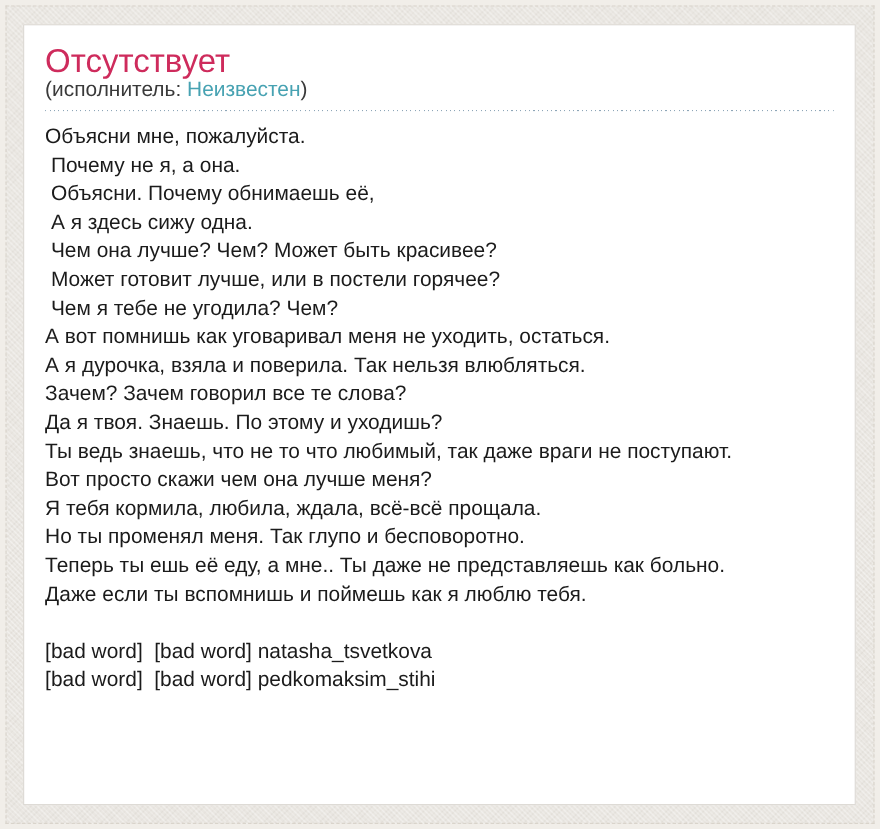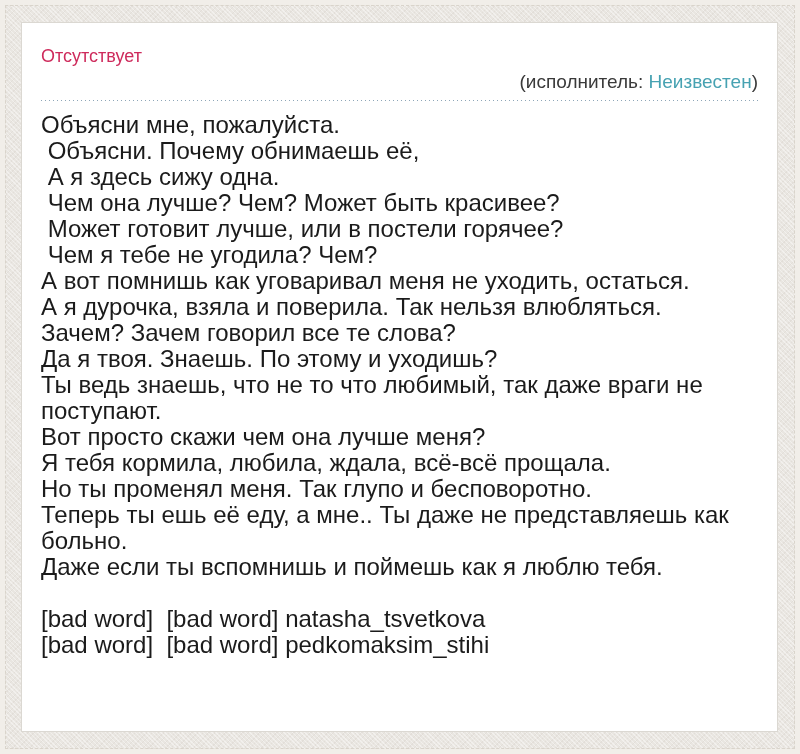--- a/index.html
+++ b/index.html
@@ -27,45 +27,44 @@
     top: 22px;
     width: 757px;
     height: 710px;
     box-sizing: border-box;
     background: #ffffff;
     border: 1px solid #dbd8d2;
     padding: 12px 19px 0 19px;
   }
   h1.page-title {
     margin: 6px 0 0 0;
-    font-size: 18px;
+    font-size: 30px;
     line-height: 30px;
     font-weight: normal;
     color: #ce2b5c;
   }
   .artist-line {
     font-size: 19px;
     line-height: 22px;
     color: #3a3a3a;
     padding-bottom: 4px;
-    text-align: right;
   }
   .artist-link {
     color: #47a2b2;
     text-decoration: none;
     cursor: pointer;
   }
   .header-separator {
     height: 1px;
     margin-top: 3px;
     background: repeating-linear-gradient(to right, #8ea6b8 0 1px, rgba(0,0,0,0) 1px 4px);
   }
   .lyrics-block {
     margin-top: 11px;
-    font-size: 24px;
+    font-size: 19px;
     color: #1b1b1b;
   }
   .lyric-line {
     line-height: 26px;
     min-height: 26px;
     white-space: pre-wrap;
   }
 </style>
 </head>
 <body>
@@ -74,20 +73,21 @@
 
 <div class="content-card">
   <h1 class="page-title">Отсутствует</h1>
 
   <div class="artist-line"><span>(исполнитель: </span><a class="artist-link">Неизвестен</a><span>)</span></div>
 
   <div class="header-separator"></div>
 
   <div class="lyrics-block">
       <div class="lyric-line">Объясни мне, пожалуйста.</div>
+      <div class="lyric-line"> Почему не я, а она.</div>
       <div class="lyric-line"> Объясни. Почему обнимаешь её,</div>
       <div class="lyric-line"> А я здесь сижу одна.</div>
       <div class="lyric-line"> Чем она лучше? Чем? Может быть красивее?</div>
       <div class="lyric-line"> Может готовит лучше, или в постели горячее?</div>
       <div class="lyric-line"> Чем я тебе не угодила? Чем?</div>
       <div class="lyric-line">А вот помнишь как уговаривал меня не уходить, остаться.</div>
       <div class="lyric-line">А я дурочка, взяла и поверила. Так нельзя влюбляться.</div>
       <div class="lyric-line">Зачем? Зачем говорил все те слова?</div>
       <div class="lyric-line">Да я твоя. Знаешь. По этому и уходишь?</div>
       <div class="lyric-line">Ты ведь знаешь, что не то что любимый, так даже враги не поступают.</div>

